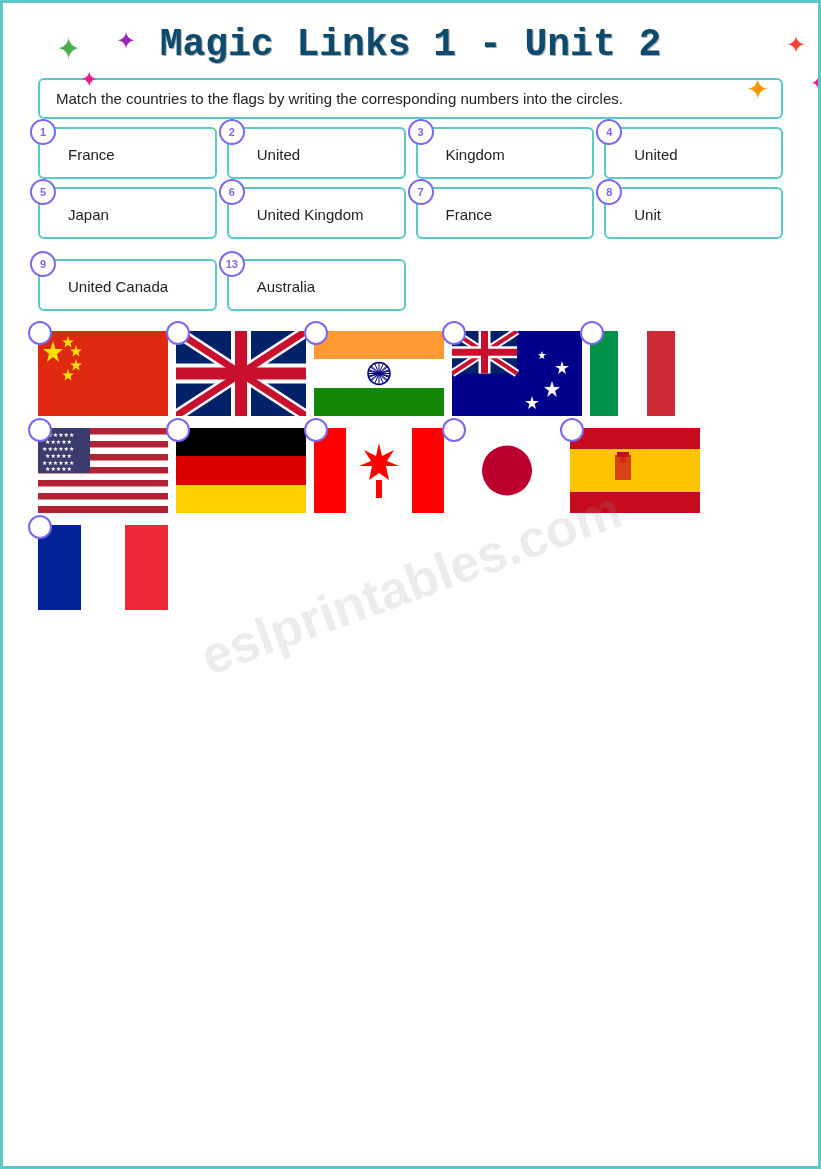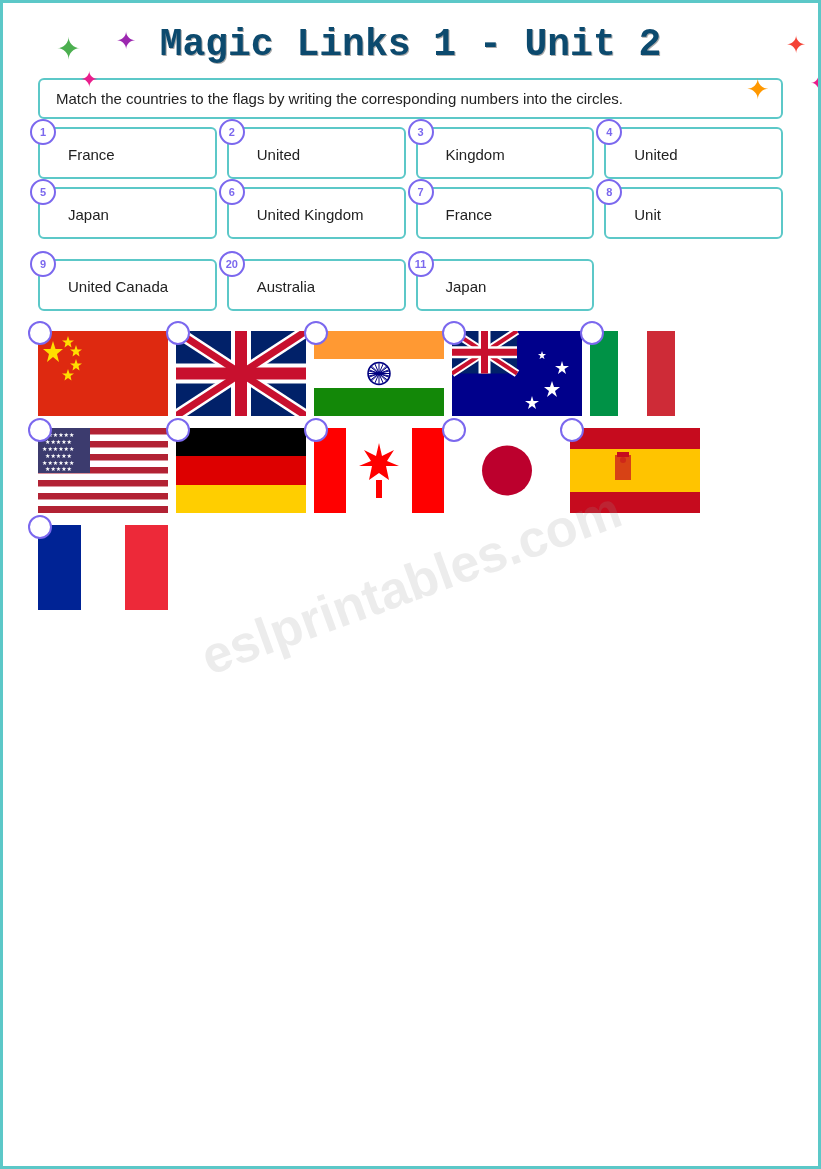--- a/index.html
+++ b/index.html
@@ -196,26 +196,22 @@
       <span>Unit</span>
     </div>
   </div>
 
   <div class="country-grid-row3">
     <div class="country-card">
       <div class="num-badge">9</div>
       <span>United Canada</span>
     </div>
     <div class="country-card">
-      <div class="num-badge">20</div>
+      <div class="num-badge">13</div>
       <span>Australia</span>
-    </div>
-    <div class="country-card">
-      <div class="num-badge">11</div>
-      <span>Japan</span>
     </div>
     <div style="border:none;background:transparent;"></div>
   </div>
 
   <div class="flags-section">
 
     <div class="flags-row">
 
       <div class="flag-item">
         <div class="flag-circle"></div>

